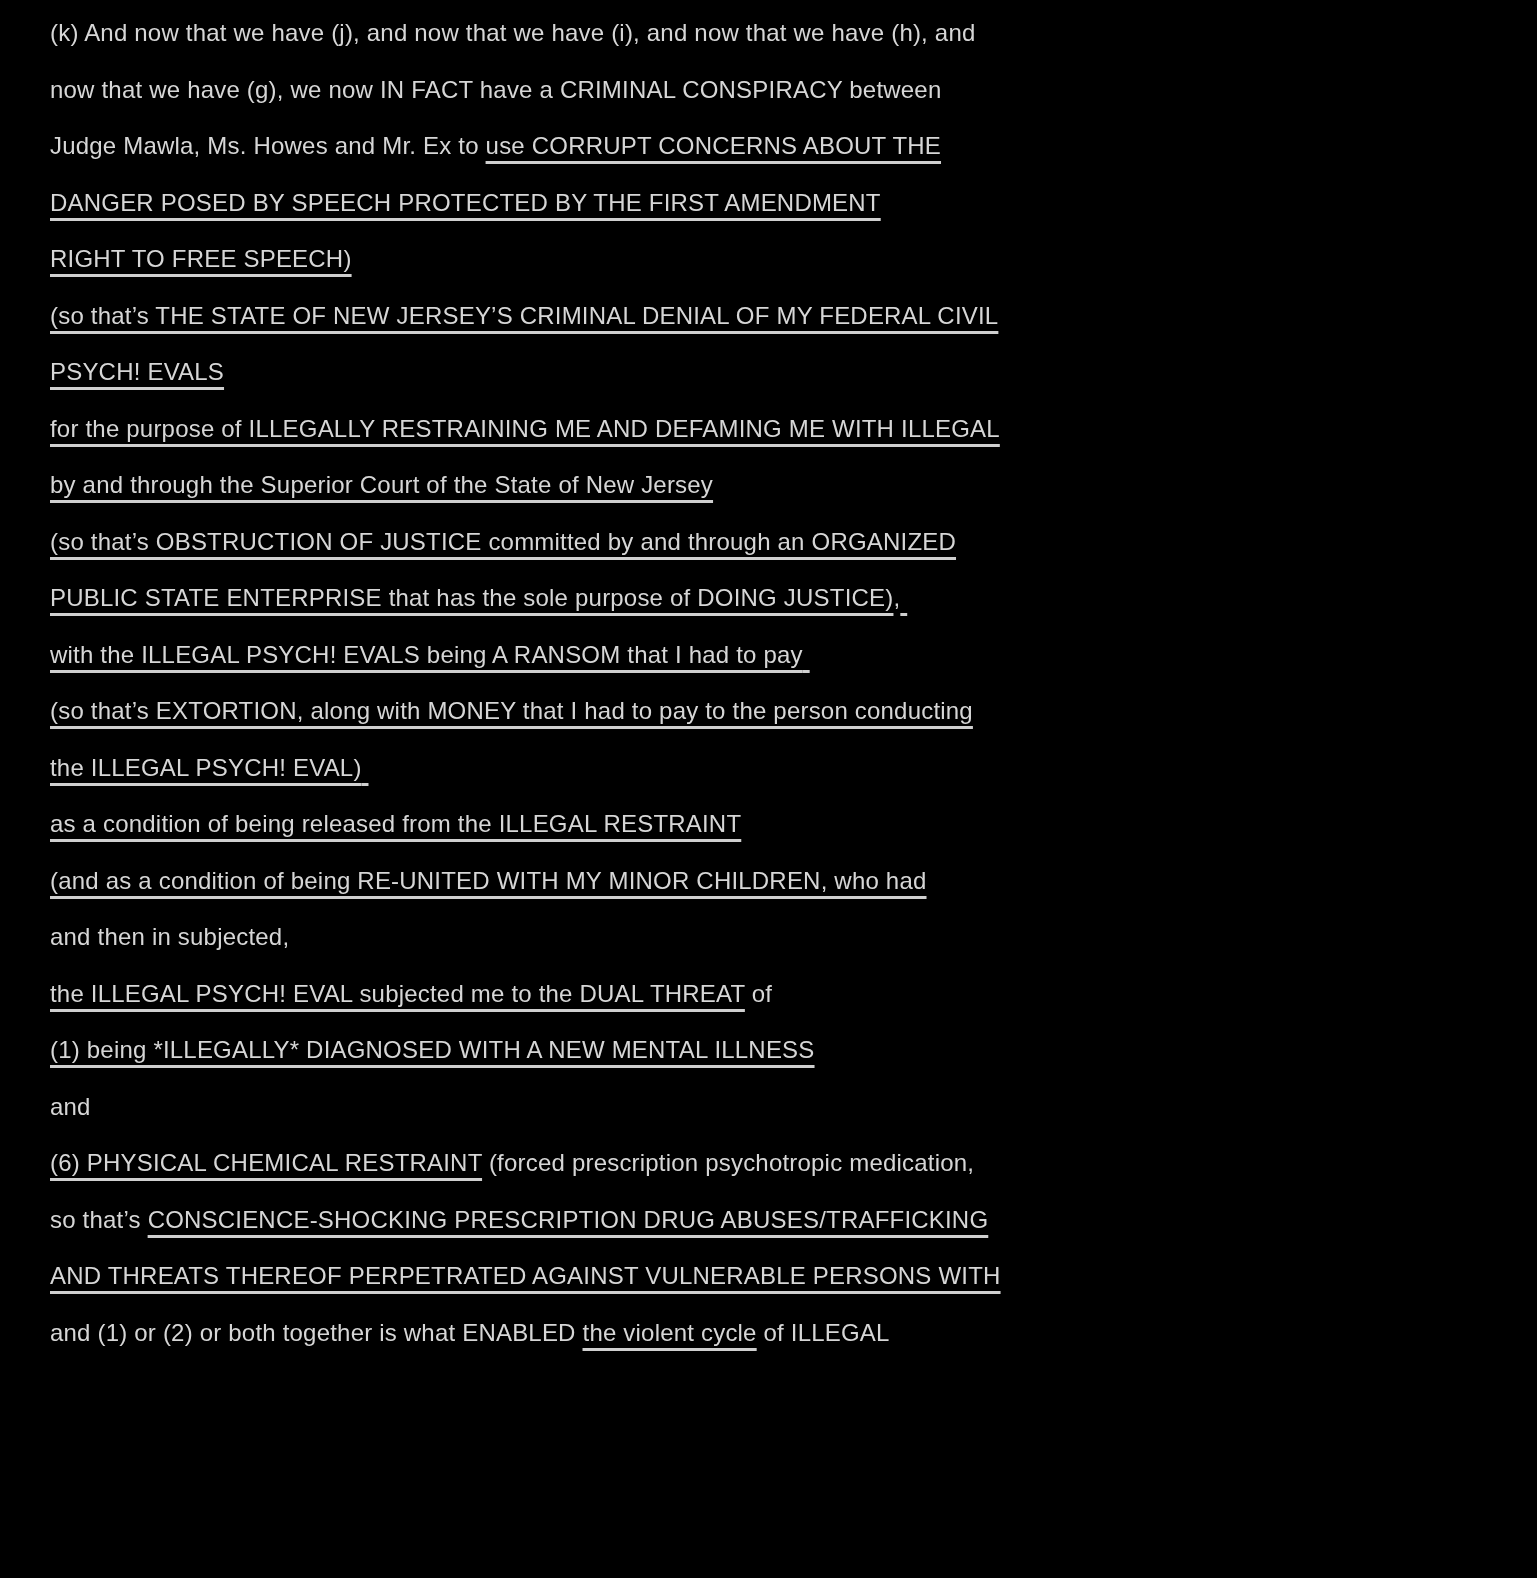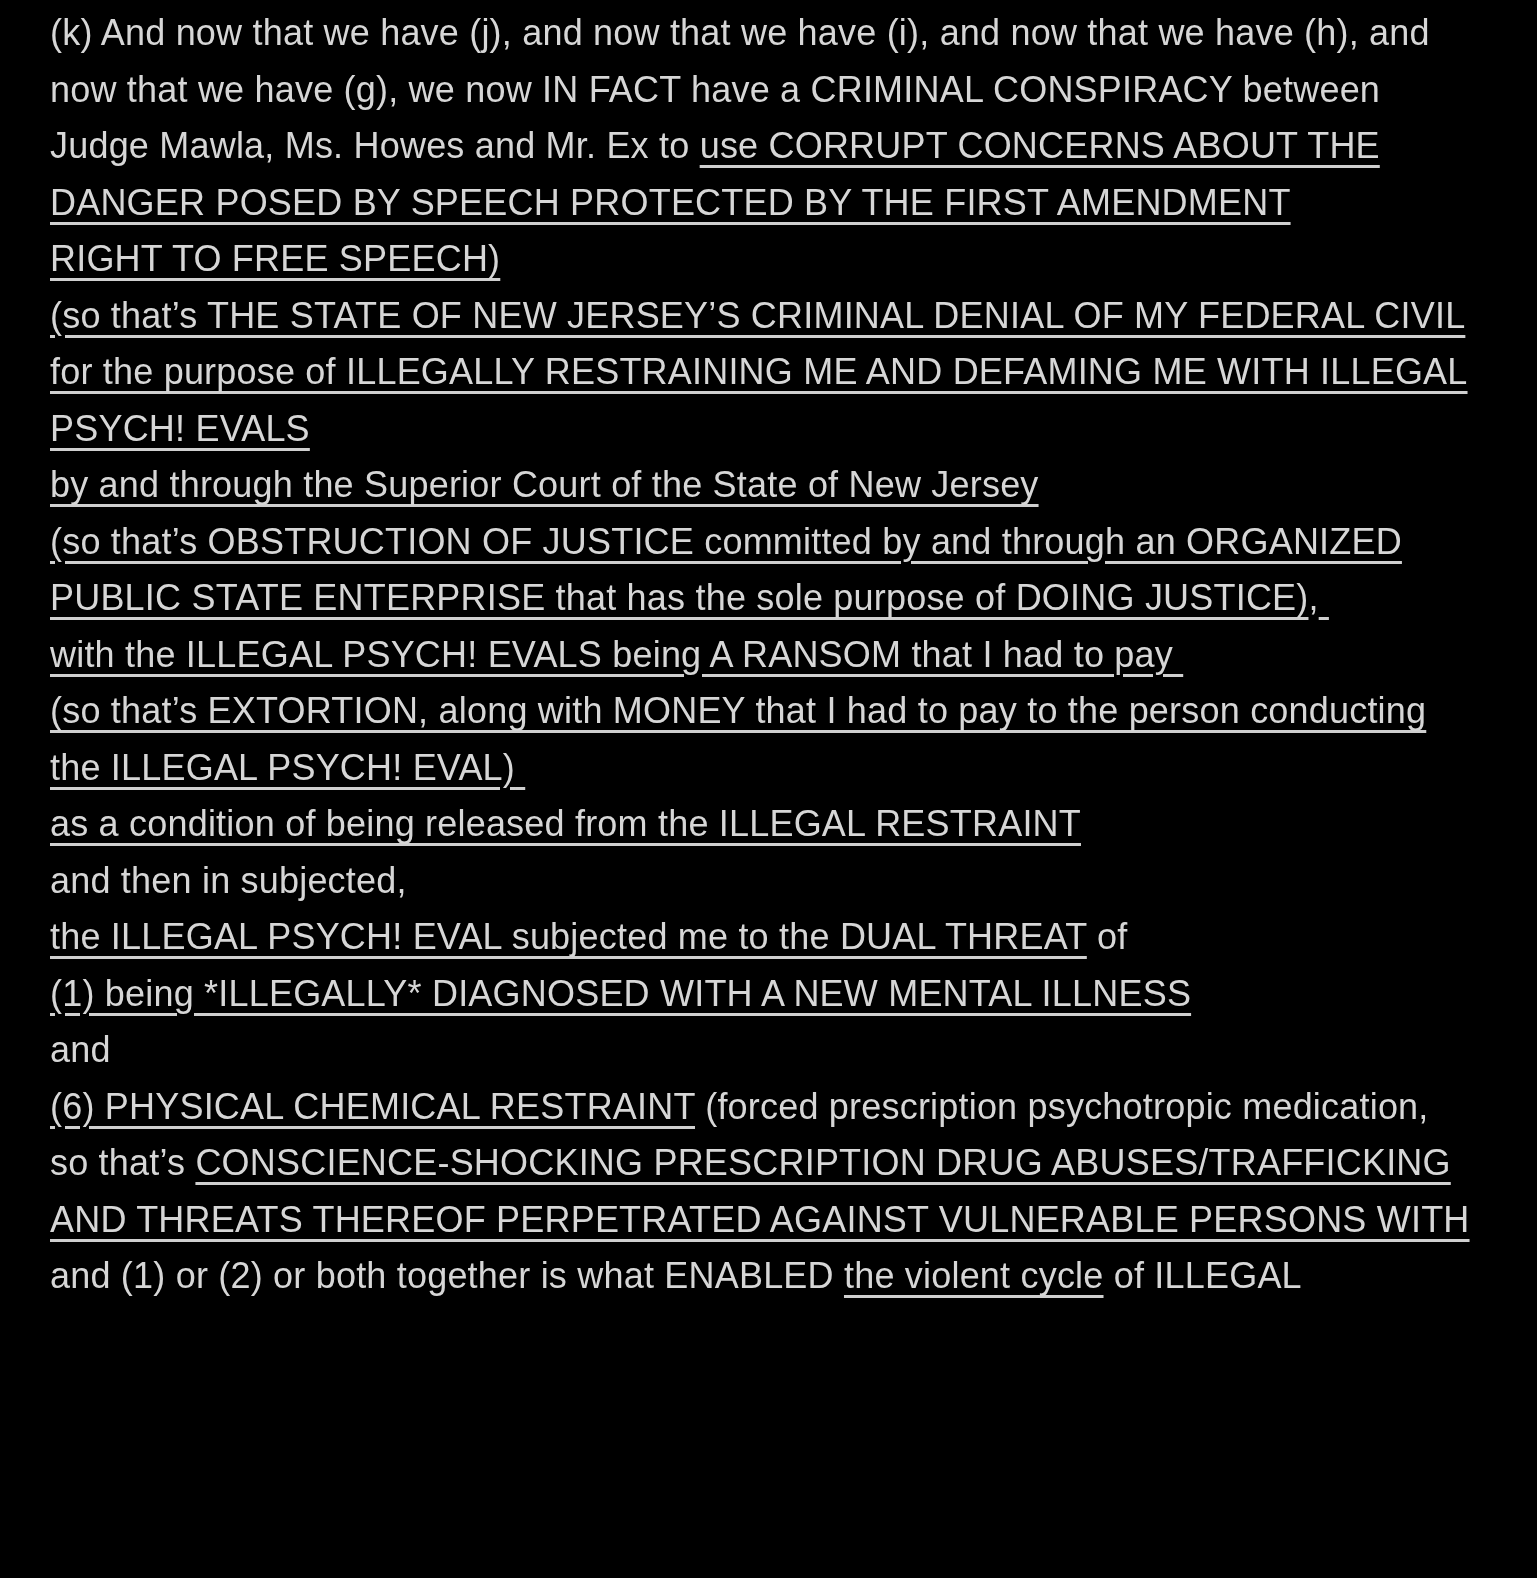--- a/index.html
+++ b/index.html
@@ -9,21 +9,21 @@
   }
   .page {
     position: relative;
     width: 1537px;
     height: 1578px;
     background: #000000;
     overflow: hidden;
     box-sizing: border-box;
     padding: 5px 40px 0 50px;
     font-family: "Liberation Sans", "DejaVu Sans", sans-serif;
-    font-size: 36px;
+    font-size: 24px;
     font-weight: 400;
     line-height: 56.5px;
     letter-spacing: 0.2px;
     color: #d6d6d6;
   }
   .line {
     white-space: pre;
     height: 56.5px;
   }
   .seg.underlined {
@@ -37,29 +37,30 @@
 <body>
 
 <div class="page">
   <div>
       <div class="line"><span class="seg">(k) And now that we have (j), and now that we have (i), and now that we have (h), and</span></div>
       <div class="line"><span class="seg">now that we have (g), we now IN FACT have a CRIMINAL CONSPIRACY between</span></div>
       <div class="line"><span class="seg">Judge Mawla, Ms. Howes and Mr. Ex to </span><span class="seg underlined">use CORRUPT CONCERNS ABOUT THE</span></div>
       <div class="line"><span class="seg underlined">DANGER POSED BY SPEECH PROTECTED BY THE FIRST AMENDMENT</span></div>
       <div class="line"><span class="seg underlined">RIGHT TO FREE SPEECH)</span></div>
       <div class="line"><span class="seg underlined">(so that’s THE STATE OF NEW JERSEY’S CRIMINAL DENIAL OF MY FEDERAL CIVIL</span></div>
+      <div class="line"><span class="seg underlined">PSYCH! EVALS</span></div>
       <div class="line"><span class="seg underlined">for the purpose of ILLEGALLY RESTRAINING ME AND DEFAMING ME WITH ILLEGAL</span></div>
-      <div class="line"><span class="seg underlined">PSYCH! EVALS</span></div>
       <div class="line"><span class="seg underlined">by and through the Superior Court of the State of New Jersey</span></div>
       <div class="line"><span class="seg underlined">(so that’s OBSTRUCTION OF JUSTICE committed by and through an ORGANIZED</span></div>
       <div class="line"><span class="seg underlined">PUBLIC STATE ENTERPRISE that has the sole purpose of DOING JUSTICE)</span><span class="seg">,</span><span class="seg underlined"> </span></div>
       <div class="line"><span class="seg underlined">with the ILLEGAL PSYCH! EVALS being A RANSOM that I had to pay</span><span class="seg underlined"> </span></div>
       <div class="line"><span class="seg underlined">(so that’s EXTORTION, along with MONEY that I had to pay to the person conducting</span></div>
       <div class="line"><span class="seg underlined">the ILLEGAL PSYCH! EVAL)</span><span class="seg underlined"> </span></div>
       <div class="line"><span class="seg underlined">as a condition of being released from the ILLEGAL RESTRAINT</span></div>
+      <div class="line"><span class="seg underlined">(and as a condition of being RE-UNITED WITH MY MINOR CHILDREN, who had</span></div>
       <div class="line"><span class="seg">and then in subjected,</span></div>
       <div class="line"><span class="seg underlined">the ILLEGAL PSYCH! EVAL subjected me to the DUAL THREAT</span><span class="seg"> of</span></div>
       <div class="line"><span class="seg underlined">(1) being *ILLEGALLY* DIAGNOSED WITH A NEW MENTAL ILLNESS</span></div>
       <div class="line"><span class="seg">and</span></div>
       <div class="line"><span class="seg underlined">(6) PHYSICAL CHEMICAL RESTRAINT</span><span class="seg"> (forced prescription psychotropic medication,</span></div>
       <div class="line"><span class="seg">so that’s </span><span class="seg underlined">CONSCIENCE-SHOCKING PRESCRIPTION DRUG ABUSES/TRAFFICKING</span></div>
       <div class="line"><span class="seg underlined">AND THREATS THEREOF PERPETRATED AGAINST VULNERABLE PERSONS WITH</span></div>
       <div class="line"><span class="seg">and (1) or (2) or both together is what ENABLED </span><span class="seg underlined">the violent cycle</span><span class="seg"> of ILLEGAL</span></div>
     </div>
 </div>

